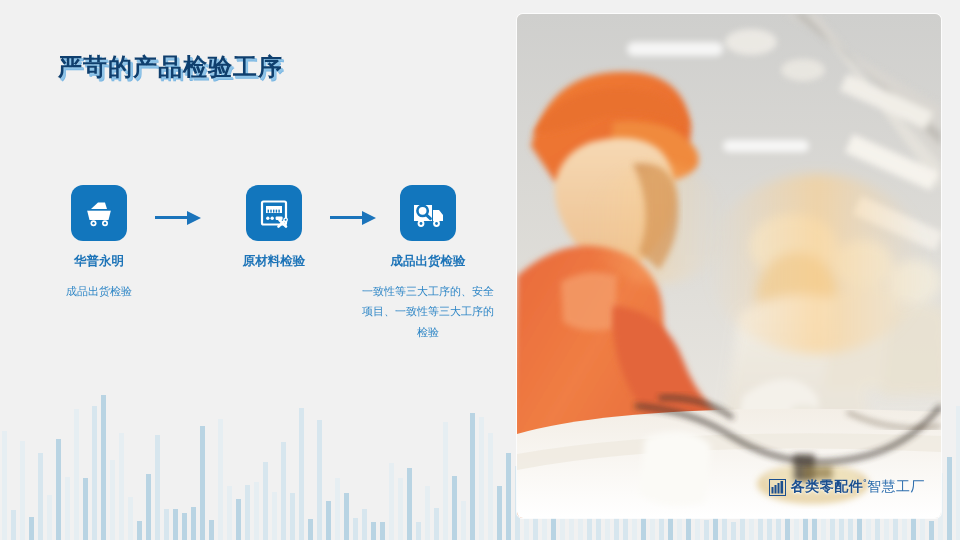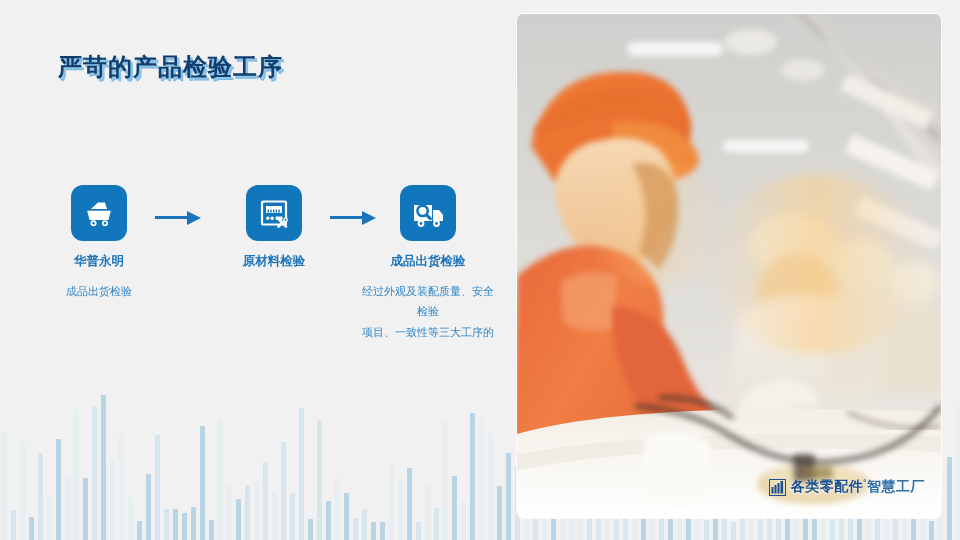--- a/index.html
+++ b/index.html
@@ -97,21 +97,21 @@
 
   #logo{
     position:absolute;right:16px;bottom:22px;
     display:flex;align-items:center;gap:5px;
     font-size:14px;font-weight:bold;color:#1b4f8f;
     text-shadow:0 1px 2px rgba(255,255,255,.9);
   }
   #logo .logo-mark{width:17px;height:17px;flex:0 0 auto;}
   #logo .logo-text{letter-spacing:.5px;white-space:nowrap;}
   #logo .logo-text .sup{font-size:8px;vertical-align:super;}
-  #logo .logo-text .thin{font-weight:bold;color:#2f6fae;}
+  #logo .logo-text .thin{font-weight:normal;color:#2f6fae;}
 </style>
 </head>
 <body>
 
 <div id="slide">
 
   <div id="bars">
       <div class="bar pale" style="left: 2px; height: 98px; background: rgb(185, 212, 227);"></div>
       <div class="bar faint" style="left: 2px; height: 109px;"></div>
       <div class="bar pale" style="left: 11px; height: 30px; background: rgb(215, 230, 238);"></div>
@@ -326,23 +326,23 @@
           <circle cx="12" cy="29.5" r="3.4" fill="#ffffff"></circle>
           <circle cx="27.5" cy="29.5" r="3.4" fill="#ffffff"></circle>
           <circle cx="12" cy="29.5" r="1.4" fill="#1276bd"></circle>
           <circle cx="27.5" cy="29.5" r="1.4" fill="#1276bd"></circle>
           <circle cx="13.6" cy="16.8" r="5.2" fill="none" stroke="#1276bd" stroke-width="2.6"></circle>
           <line x1="17.4" y1="20.8" x2="21.4" y2="24.6" stroke="#1276bd" stroke-width="3" stroke-linecap="round"></line>
         </svg>
       </div>
       <div class="step-label">成品出货检验</div>
       <div class="step-desc">
-        <div>经过外观及装配质量、安全</div>
+        <div>一致性等三大工序的、安全</div>
+        <div>项目、一致性等三大工序的</div>
         <div>检验</div>
-        <div>项目、一致性等三大工序的</div>
       </div>
     </div>
 
   </div>
 
   <div id="photo-wrap">
     <div id="photo">
       <svg viewBox="0 0 424 504" preserveAspectRatio="none" aria-hidden="true">
         <defs>
           <linearGradient id="ceil" x1="0" y1="0" x2="0" y2="1">

